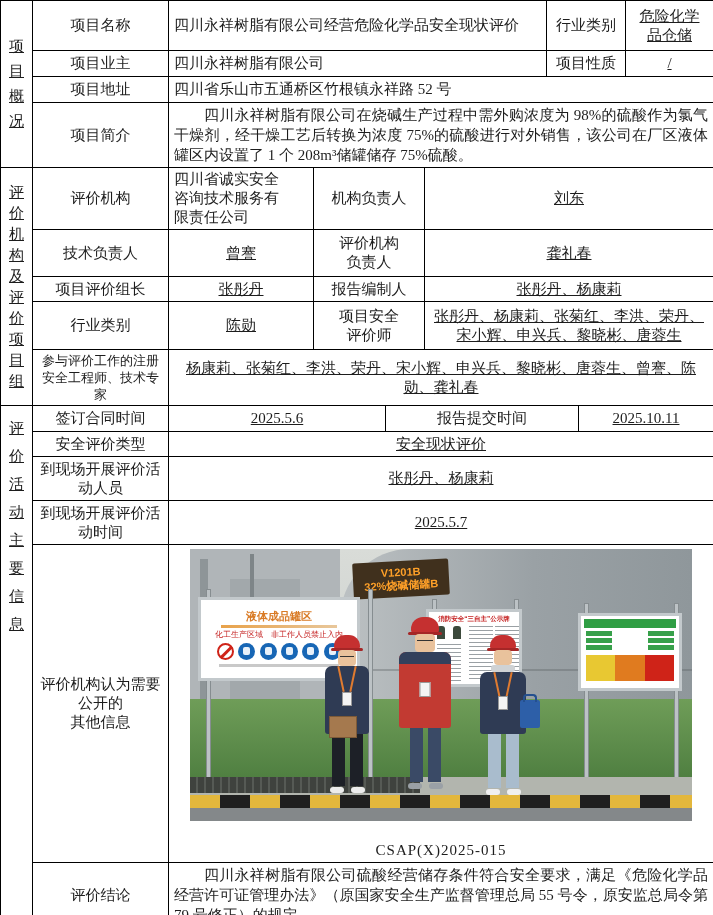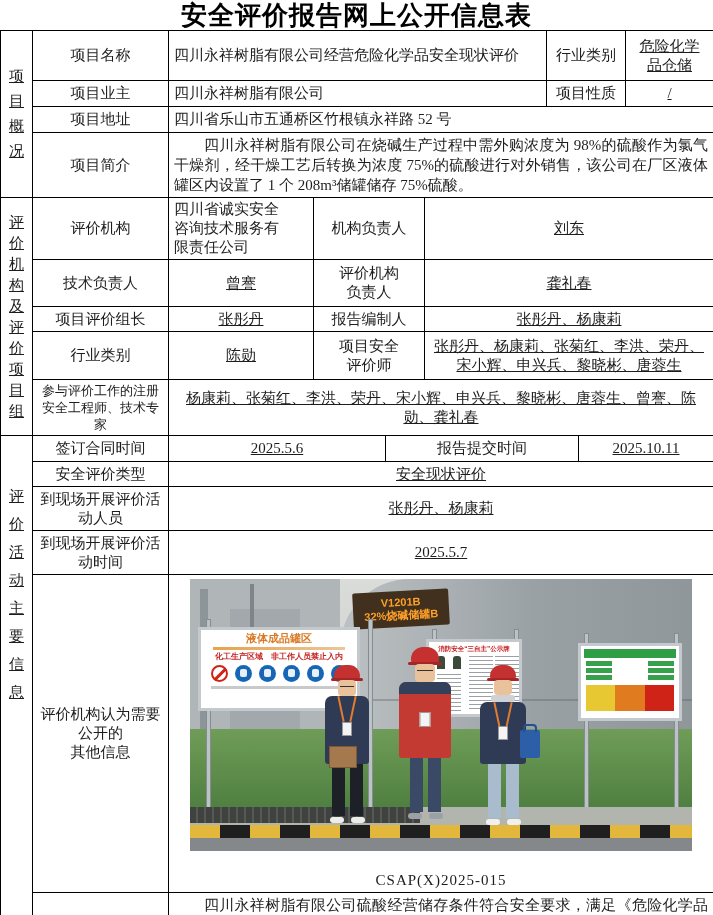--- a/index.html
+++ b/index.html
@@ -12,21 +12,21 @@
      vertical-align:middle;overflow:hidden;box-sizing:border-box;}
   td.lab{text-align:center;}
   td.ctr{text-align:center;text-decoration:underline;}
   td.lft{text-align:left;}
   .pre{white-space:pre-line;}
   .indent{text-indent:2em;text-align:justify;line-height:20px;}
   .vcell{padding:0;}
   .vlabel{width:17px;margin:0 auto;word-break:break-all;text-align:center;text-decoration:underline;}
   .vA{line-height:25px;}
   .vB{line-height:21px;}
-  .vC{line-height:28px;margin-top:38px;}
+  .vC{line-height:28px;}
   .topAlign{vertical-align:top;padding-top:8px;}
   .small{font-size:13px;line-height:17px;}
   .caption{text-align:center;font-size:15px;letter-spacing:1px;margin-top:20px;}
 
   
   .photo{position:relative;width:502px;height:272px;margin:2px auto 0 auto;overflow:hidden;
          background:linear-gradient(#d9dcd8,#ccd0cd 60%);}
   .ind-bg{position:absolute;left:0;top:0;width:150px;height:165px;background:#b0b5b8;}
   .ind-bg .st1{position:absolute;left:10px;top:10px;width:8px;height:140px;background:#8e9598;}
   .ind-bg .st2{position:absolute;left:40px;top:30px;width:70px;height:120px;background:#a2a8ab;}
@@ -42,25 +42,25 @@
   .grass{position:absolute;left:0;top:150px;width:502px;height:82px;
          background:linear-gradient(#6f9d58,#4e7e40);}
   .walkway{position:absolute;left:0;top:228px;width:502px;height:20px;background:#b2b5ae;}
   .grate{position:absolute;left:0;top:228px;width:230px;height:16px;
          background:repeating-linear-gradient(90deg,#3f423e 0 6px,#565a55 6px 8px);}
   .curb{position:absolute;left:0;top:246px;width:502px;height:15px;
         background:repeating-linear-gradient(90deg,#e3b73c 0 30px,#1f1f1f 30px 60px);}
   .road{position:absolute;left:0;top:259px;width:502px;height:13px;background:#84888a;}
   .post{position:absolute;width:5px;background:#bcc2c5;border:1px solid #868d90;box-sizing:border-box;}
   .board{position:absolute;background:#fff;border:3px solid #c3c9cc;box-sizing:border-box;}
-  .board-left{left:8px;top:48px;width:162px;height:84px;padding:2px;}
+  .board-left{left:8px;top:48px;width:162px;height:84px;padding:10px;}
   .bl-title{color:#d97b26;font-weight:bold;font-size:11px;text-align:center;line-height:13px;
             font-family:"Liberation Sans",sans-serif;}
   .bl-sub{height:3px;margin:2px 10px;background:linear-gradient(90deg,#e8a24a,#e8c79b);}
-  .bl-warn{color:#c52222;font-weight:bold;font-size:8px;text-align:center;line-height:10px;
+  .bl-warn{color:#c52222;font-weight:normal;font-size:8px;text-align:center;line-height:10px;
            font-family:"Liberation Sans",sans-serif;white-space:nowrap;}
   .icons{display:flex;justify-content:space-around;margin-top:3px;padding:0 4px;}
   .icon{width:17px;height:17px;border-radius:50%;background:#1766b5;position:relative;}
   .icon.ban{background:#fff;border:2px solid #cf2318;box-sizing:border-box;}
   .icon.ban:after{content:"";position:absolute;left:-1px;top:6px;width:16px;height:2.5px;
                   background:#cf2318;transform:rotate(-45deg);}
   .icon-dot{position:absolute;left:5px;top:4px;width:7px;height:8px;background:#e8f1fa;border-radius:2px;}
   .bl-foot{height:3px;margin:4px 8px 0 8px;background:#c9c9c9;}
   .board-mid{left:236px;top:60px;width:96px;height:78px;padding:3px;}
   .bm-title{color:#c52222;font-size:6.5px;line-height:8px;text-align:center;white-space:nowrap;
@@ -98,21 +98,20 @@
   .shoe{width:14px;height:6px;border-radius:3px;}
   .clipboard{position:absolute;background:#a5794e;border:1px solid #7d5a37;}
   .bag{position:absolute;background:#2d5fa8;border-radius:2px;}
   .bag:before{content:"";position:absolute;left:3px;top:-6px;right:3px;height:6px;
               border:2px solid #24508f;border-bottom:none;border-radius:4px 4px 0 0;}
 </style>
 </head>
 <body>
 
 <div class="sheet">
-  <div class="doc-title">安全评价报告网上公开信息表</div>
 
   <table>
     <colgroup>
         <col style="width:32px">
         <col style="width:136px">
         <col style="width:378px">
         <col style="width:79px">
         <col style="width:88px">
       </colgroup>
     <tbody>

